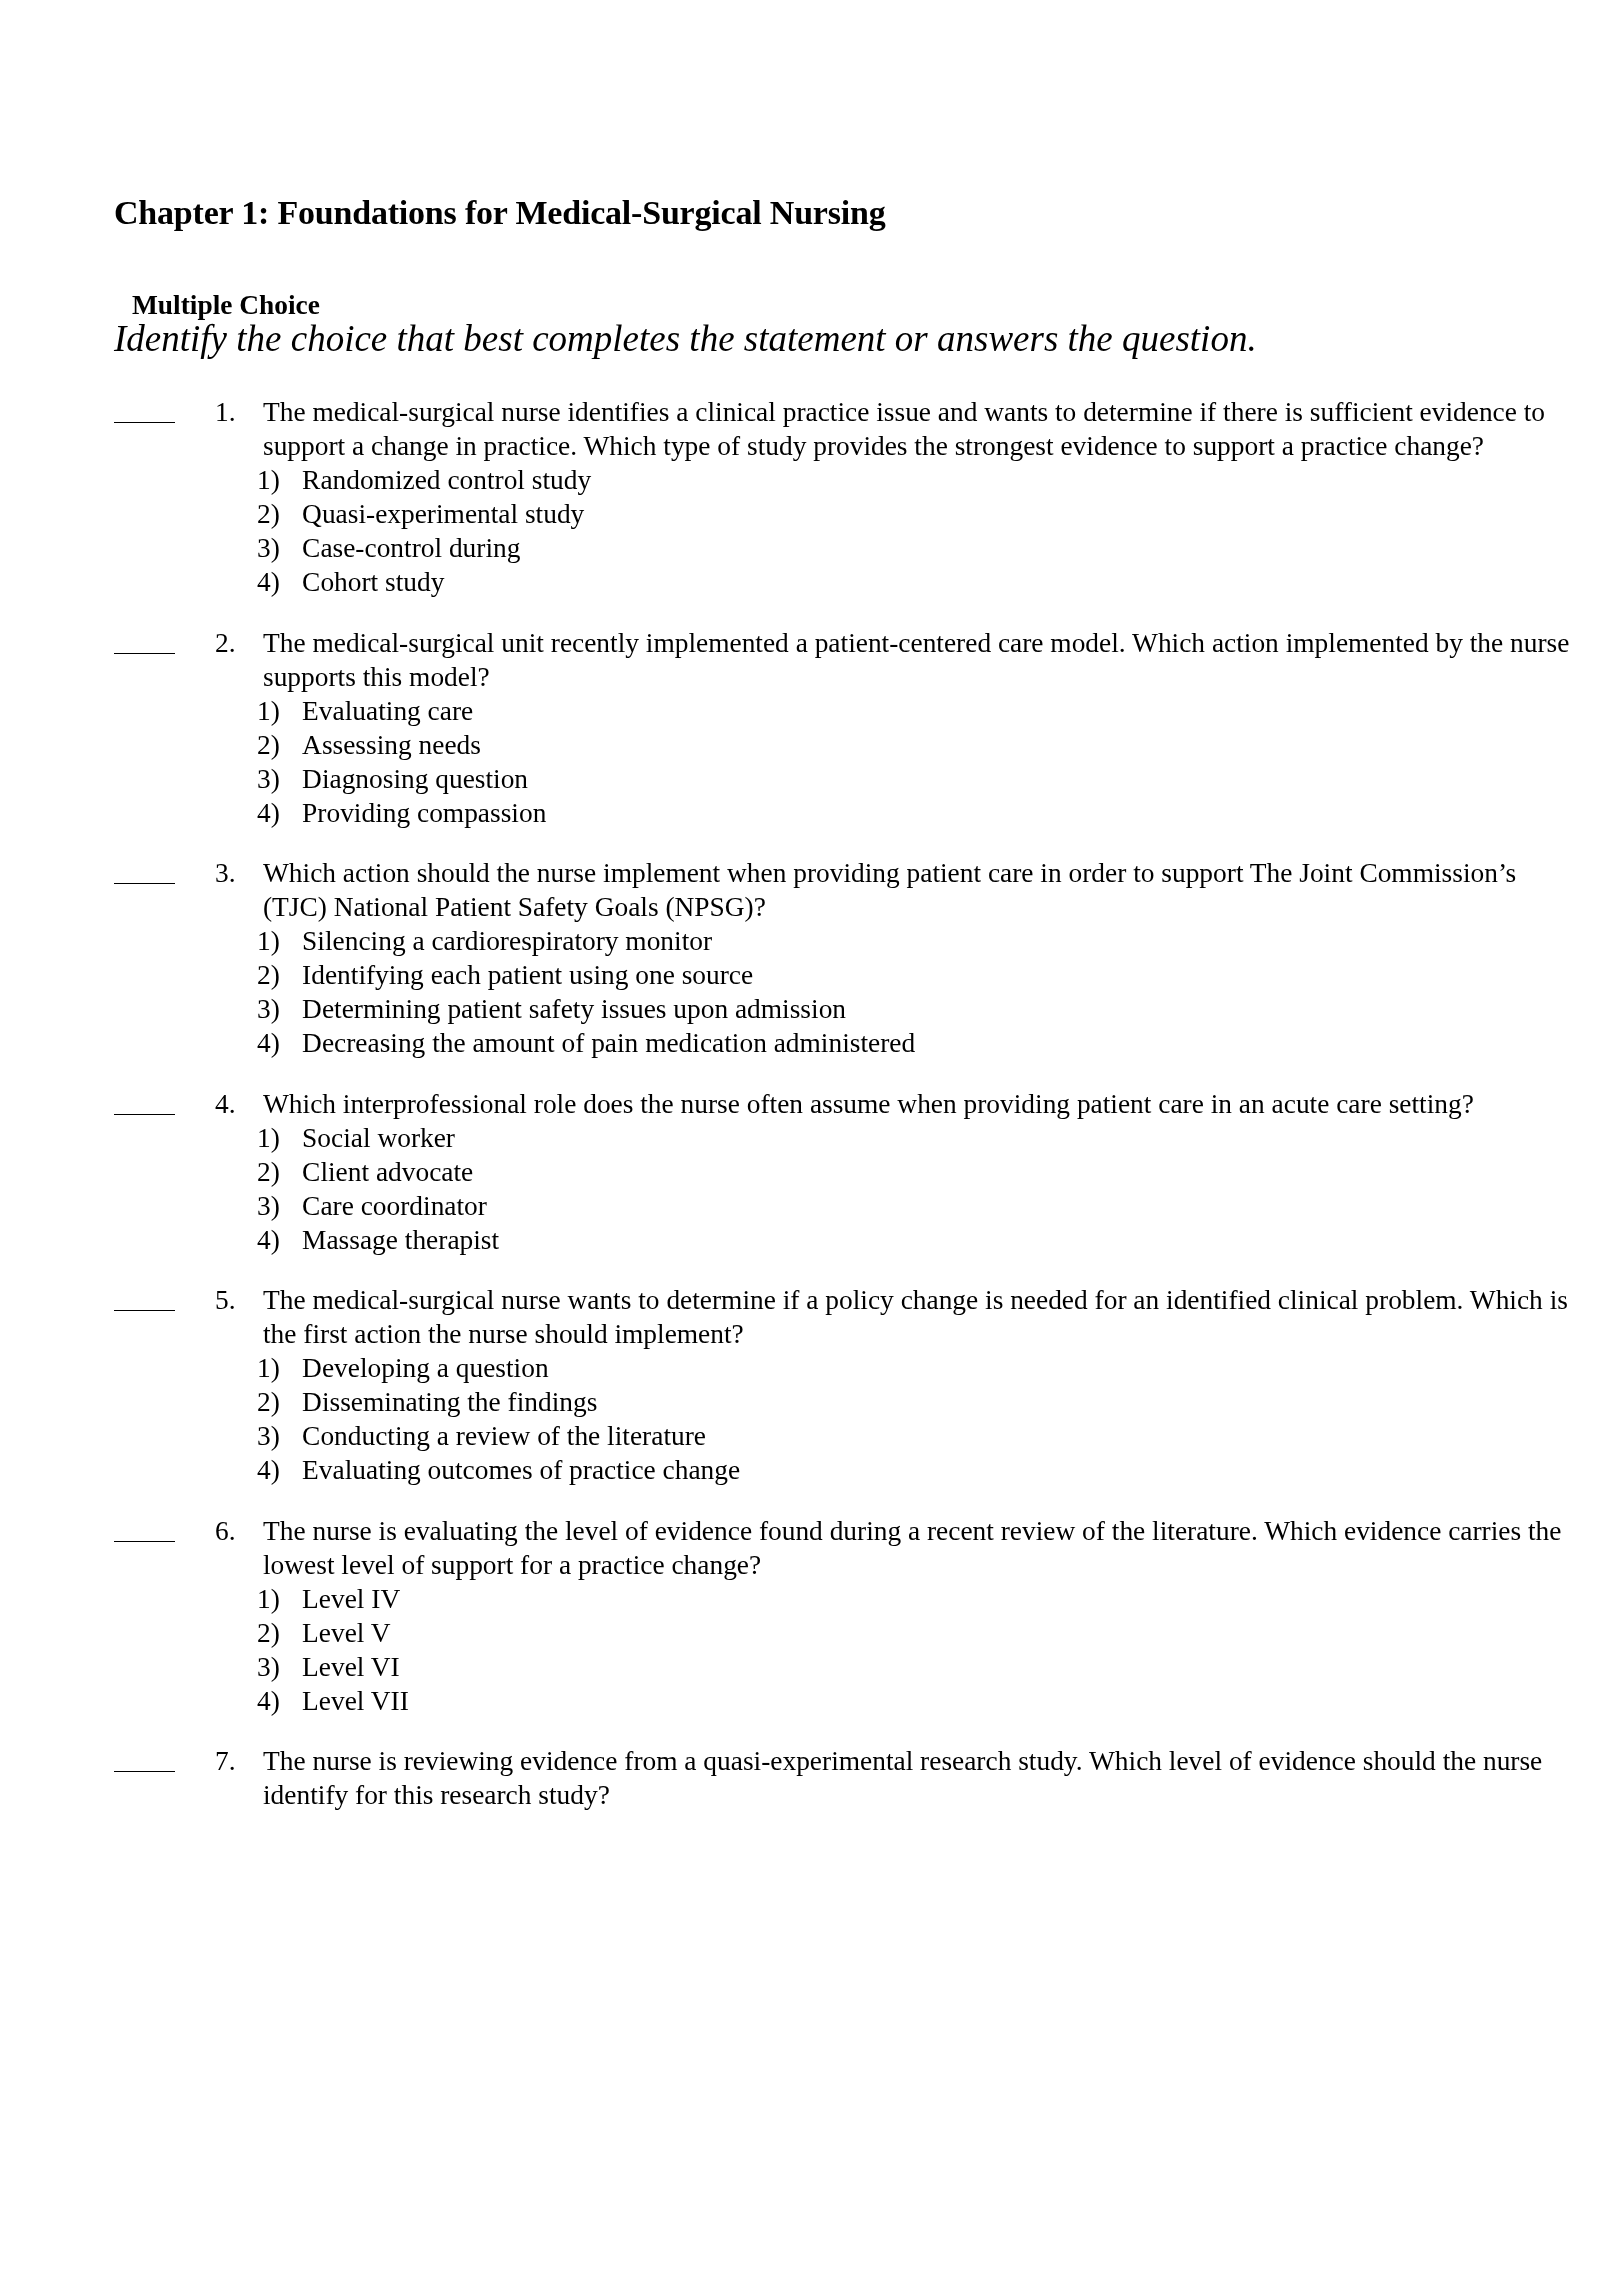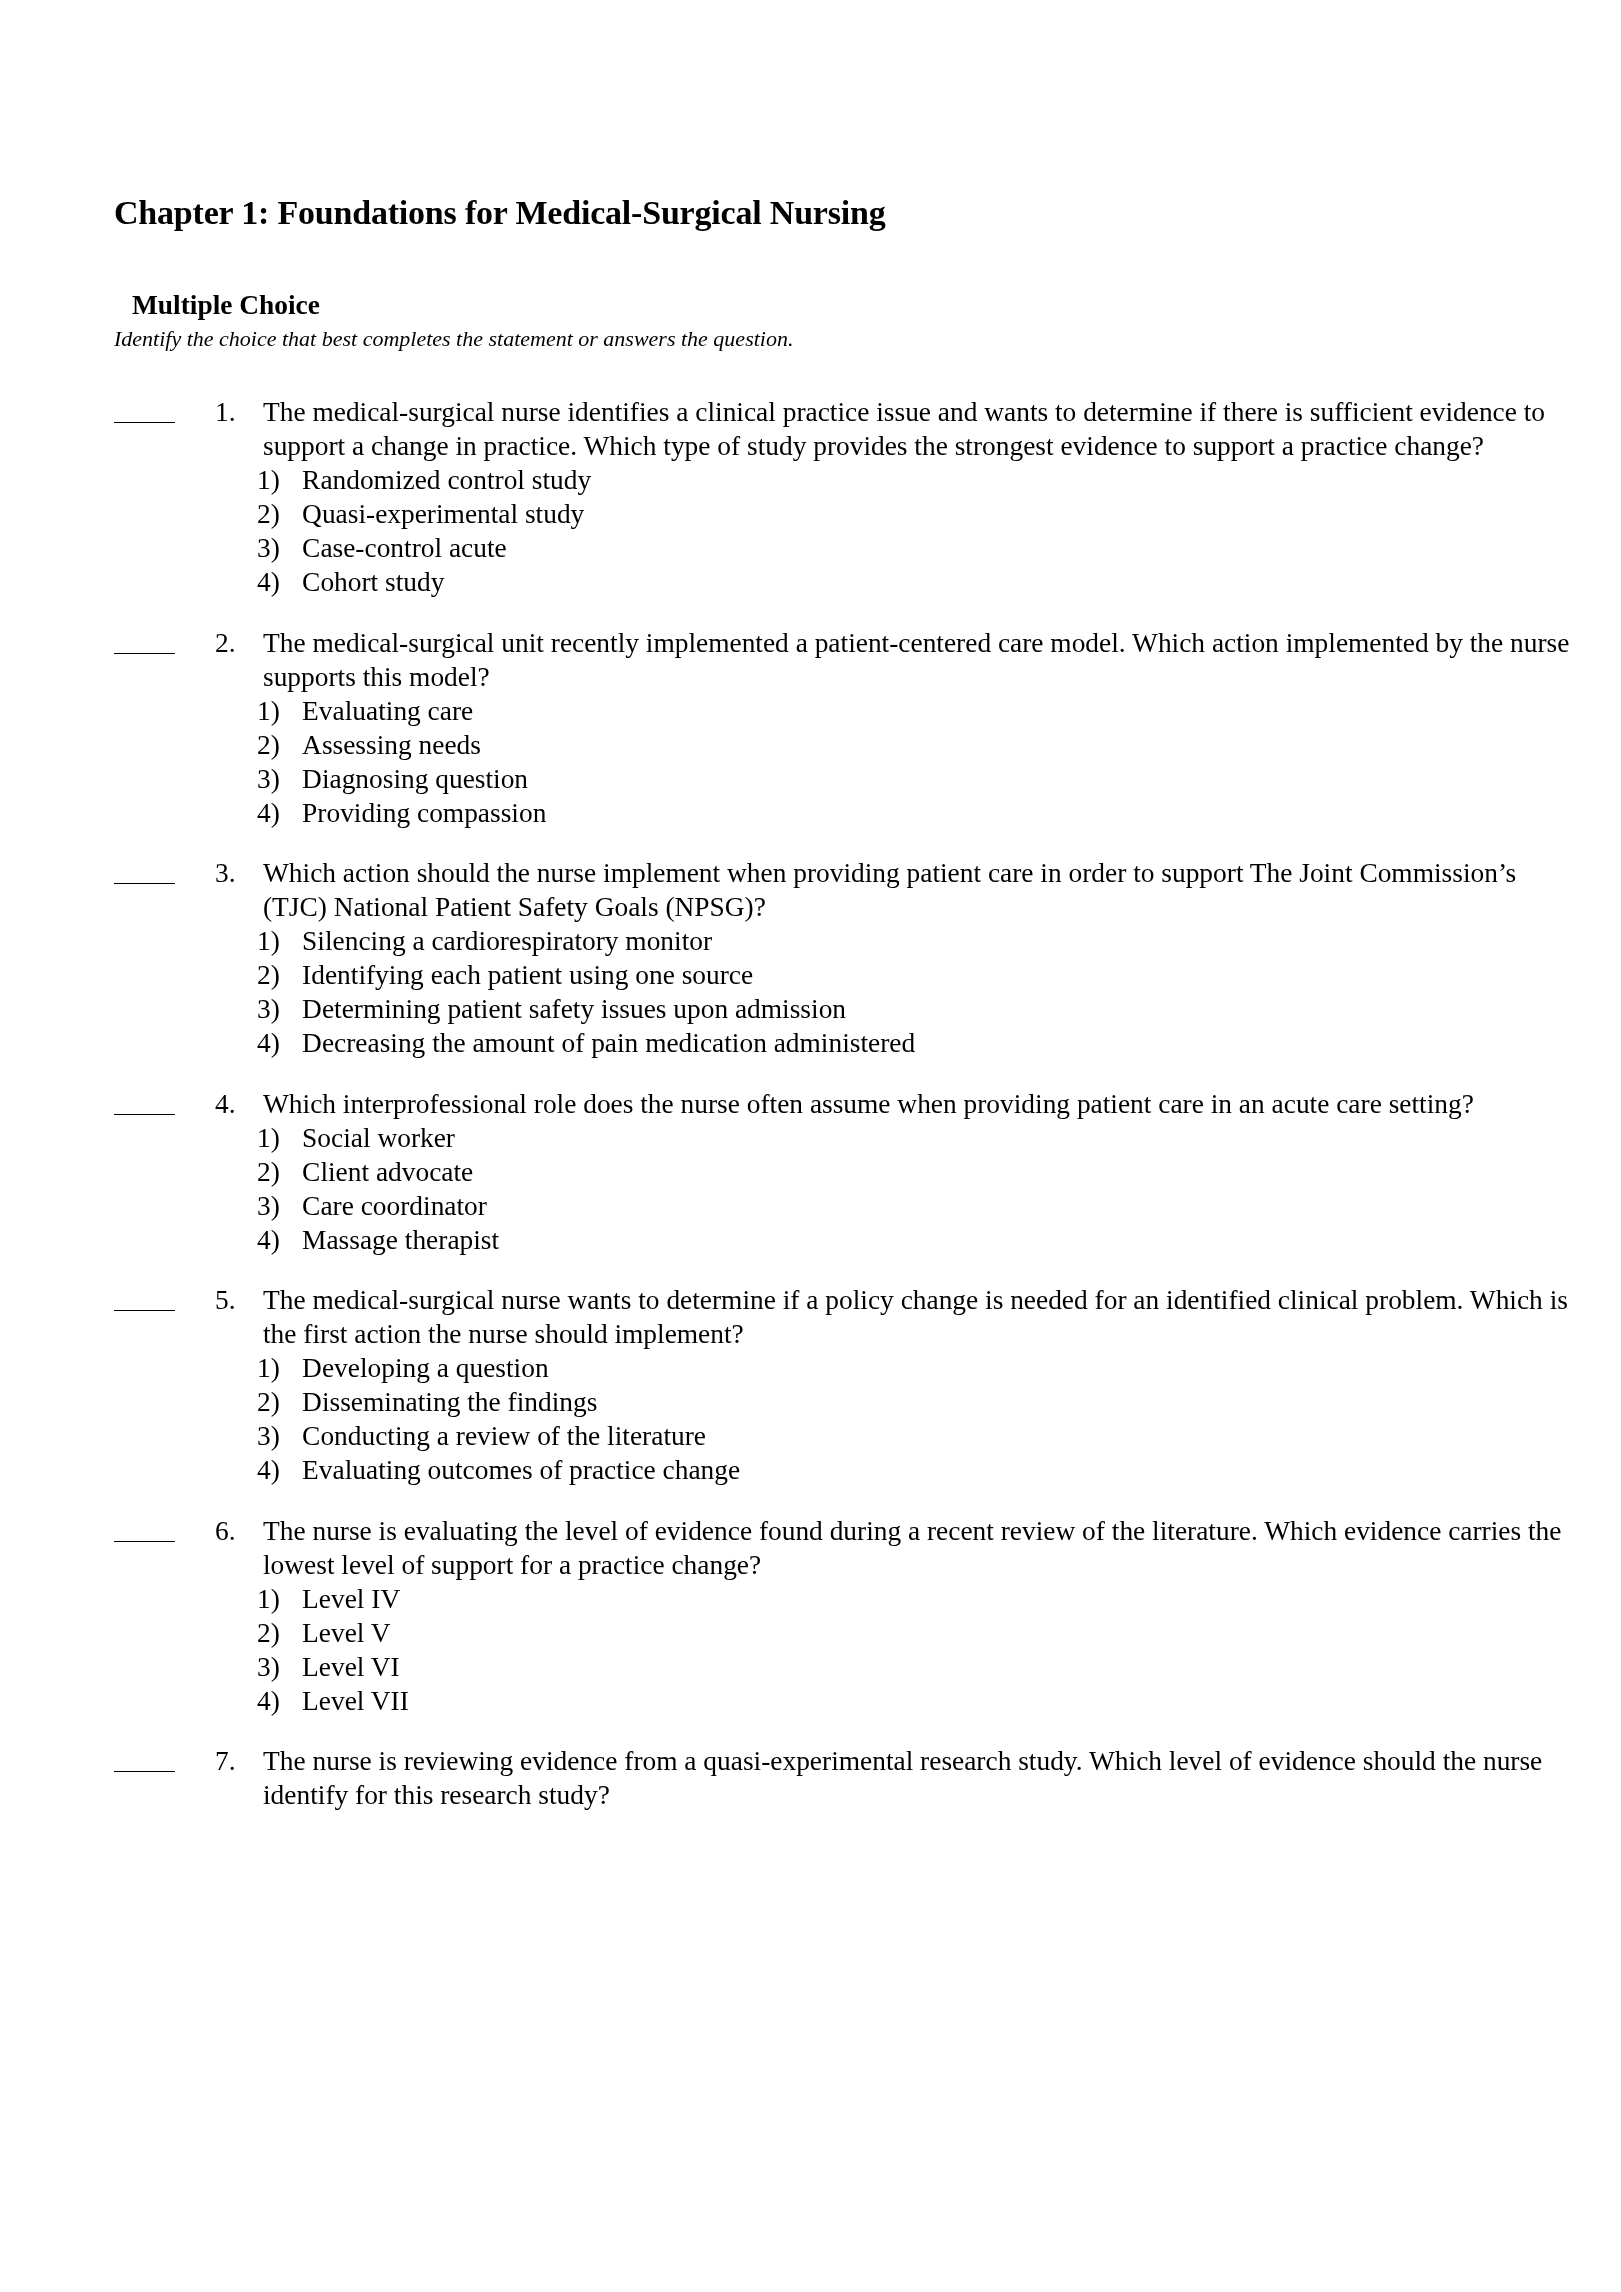--- a/index.html
+++ b/index.html
@@ -29,21 +29,21 @@
       letter-spacing: -0.2px;
     }
     .section-title {
       font-weight: bold;
       font-size: 27.4px;
       line-height: 34px;
       margin: 55px 0 0 18px;
     }
     .instructions {
       font-style: italic;
-      font-size: 22px;
+      font-size: 37px;
       line-height: 34px;
       margin: 0;
     }
     .questions {
       margin-top: 39px;
     }
     .question {
       position: relative;
       font-size: 27.4px;
       line-height: 34px;
@@ -103,21 +103,21 @@
   <div class="questions">
 
     <div class="question">
       <span class="answer-blank"></span>
       <span class="q-number">1.</span>
       <div class="q-body">
         <p class="q-stem">The medical-surgical nurse identifies a clinical practice issue and wants to determine if there is sufficient evidence to support a change in practice. Which type of study provides the strongest evidence to support a practice change?</p>
         <ul class="options">
           <li class="option"><span class="opt-num">1)</span><span>Randomized control study</span></li>
           <li class="option"><span class="opt-num">2)</span><span>Quasi-experimental study</span></li>
-          <li class="option"><span class="opt-num">3)</span><span>Case-control acute</span></li>
+          <li class="option"><span class="opt-num">3)</span><span>Case-control during</span></li>
           <li class="option"><span class="opt-num">4)</span><span>Cohort study</span></li>
         </ul>
       </div>
     </div>
 
     <div class="question">
       <span class="answer-blank"></span>
       <span class="q-number">2.</span>
       <div class="q-body">
         <p class="q-stem">The medical-surgical unit recently implemented a patient-centered care model. Which action implemented by the nurse supports this model?</p>

